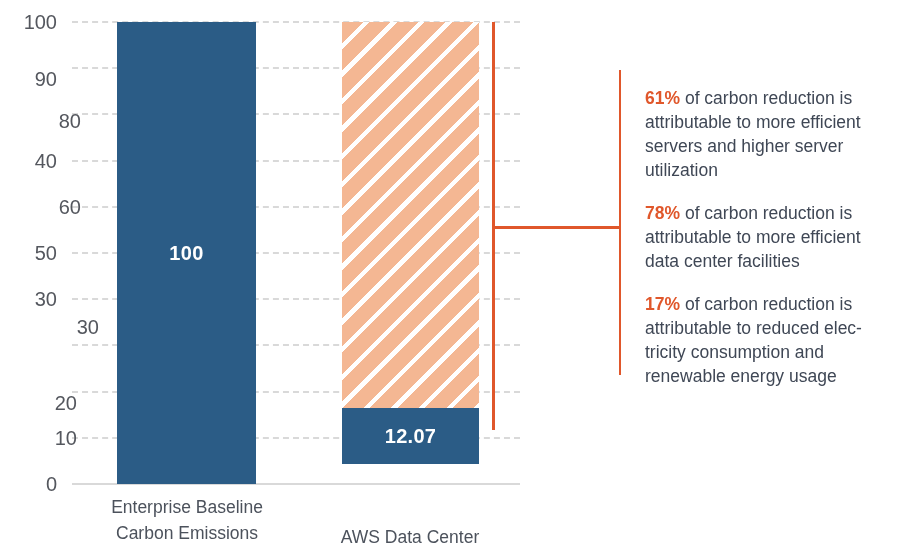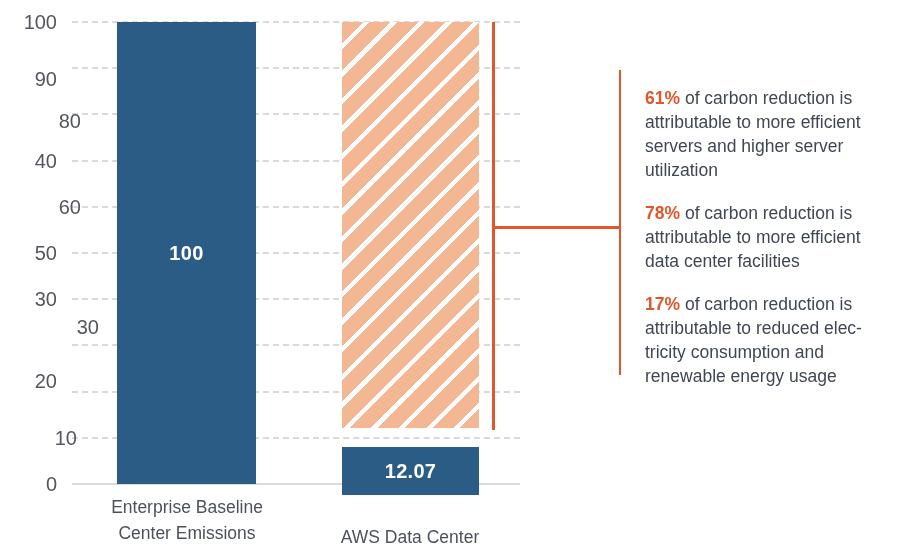--- a/index.html
+++ b/index.html
@@ -34,21 +34,21 @@
 <body>
 
 <div class="stage">
 
   <div id="grid-layer">
       <div class="gridline baseline" style="left: 72px; width: 448px; top: 483px;"></div>
       <div class="ytick" style="top: 471px;">0</div>
       <div class="gridline" style="left: 72px; width: 448px; top: 436.8px;"></div>
       <div class="ytick" style="top: 424.8px; margin-left: 20px;">10</div>
       <div class="gridline" style="left: 72px; width: 448px; top: 390.6px;"></div>
-      <div class="ytick" style="top: 368px;">20</div>
+      <div class="ytick" style="top: 390px; margin-left: 20px;">20</div>
       <div class="gridline" style="left: 72px; width: 448px; top: 344.4px;"></div>
       <div class="ytick" style="top: 314px; margin-left: 42px;">30</div>
       <div class="gridline" style="left: 72px; width: 448px; top: 298.2px;"></div>
       <div class="ytick" style="top: 286.2px;">30</div>
       <div class="gridline" style="left: 72px; width: 448px; top: 252px;"></div>
       <div class="ytick" style="top: 240px;">50</div>
       <div class="gridline" style="left: 72px; width: 448px; top: 205.8px;"></div>
       <div class="ytick" style="top: 193.8px; padding-left: 24px;">60</div>
       <div class="gridline" style="left: 72px; width: 448px; top: 159.6px;"></div>
       <div class="ytick" style="top: 147.6px;">40</div>
@@ -57,21 +57,21 @@
       <div class="gridline" style="left: 72px; width: 448px; top: 67.2px;"></div>
       <div class="ytick" style="top: 66px;">90</div>
       <div class="gridline" style="left: 72px; width: 448px; top: 21px;"></div>
       <div class="ytick" style="top: 9px;">100</div>
     </div>
   <div id="bar-layer">
       <div class="bar-seg solid" style="left: 117px; width: 139px; top: 22px; height: 462px;">
         <span class="bar-value">100</span>
       </div>
       <div class="bar-seg hatch" style="left: 342px; width: 137px; top: 22px; height: 406px;"></div>
-      <div class="bar-seg solid" style="left: 342px; width: 137px; top: 447px; height: 48px;">
+      <div class="bar-seg solid" style="left: 342px; width: 137px; top: 408px; height: 56px;">
         <span class="bar-value">12.07</span>
       </div>
     </div>
 
   <div class="accent-line" style="left:492px;top:22px;width:2.5px;height:408px;"></div>
   <div class="accent-line" style="left:492px;top:226px;width:128px;height:2.5px;"></div>
   <div class="accent-line" style="left:618.5px;top:70px;width:2.5px;height:305px;"></div>
 
   <div class="annotations">
     <div class="annotation-block"><span class="annotation-pct">61%</span> <span class="annotation-body">of carbon reduction is
@@ -81,17 +81,17 @@
     <div class="annotation-block"><span class="annotation-pct">78%</span> <span class="annotation-body">of carbon reduction is
 attributable to more efficient
 data center facilities</span></div>
     <div class="annotation-block"><span class="annotation-pct">17%</span> <span class="annotation-body">of carbon reduction is
 attributable to reduced elec-
 tricity consumption and
 renewable energy usage</span></div>
   </div>
 
   <div class="cat-label" style="left:72px;top:494px;">Enterprise Baseline
-Center Emissions</div>
+Carbon Emissions</div>
   <div class="cat-label" style="left:295px;top:494px;margin-top:30px;">AWS Data Center
 Carbon Emissions</div>
 
 </div>
 
 </body></html>

